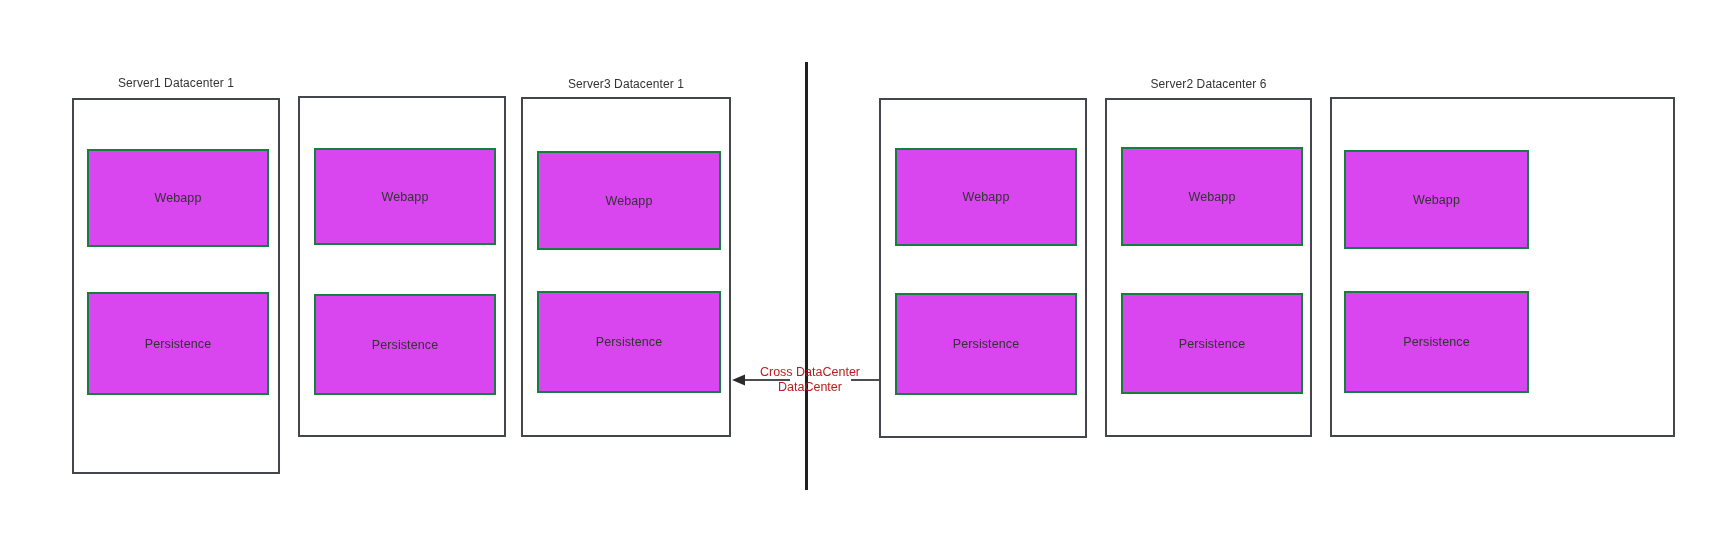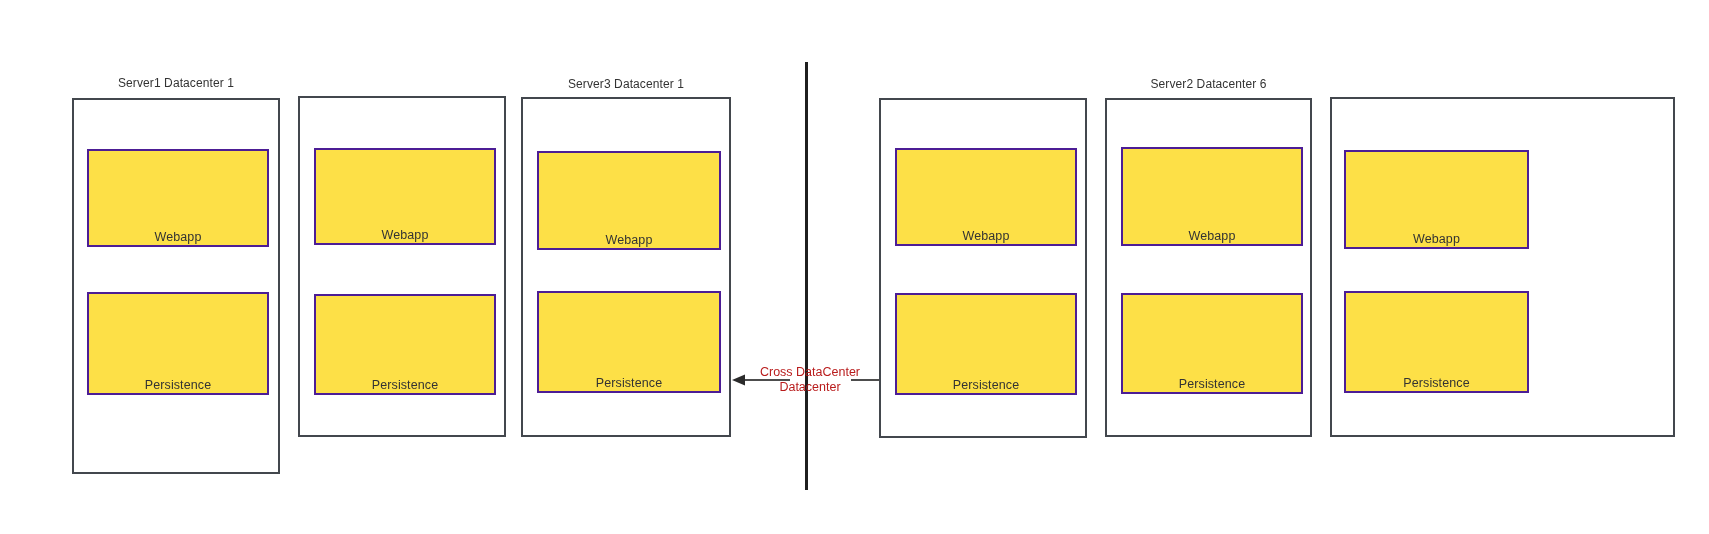--- a/index.html
+++ b/index.html
@@ -33,24 +33,24 @@
     font-size: 12px;
     line-height: 18px;
     color: #333333;
     white-space: nowrap;
     letter-spacing: 0.1px;
   }
   
   .component-box {
     position: absolute;
     box-sizing: border-box;
-    border: 2px solid #4c1d95;
-    background: #fde047;
+    border: 2px solid #15803d;
+    background: #d946ef;
     display: flex;
-    align-items: flex-end;
+    align-items: center;
     justify-content: center;
   }
   .component-label {
     font-size: 12.5px;
     line-height: 16px;
     color: #333333;
     text-align: center;
     white-space: nowrap;
     letter-spacing: 0.1px;
   }
@@ -114,21 +114,21 @@
     <path d="M 2 10 L 15 4.5 L 15 15.5 Z" fill="#2b2b2b"></path>
   </svg>
 
   <svg class="arrow-svg" style="left:849px; top:370px;" width="62" height="20" viewBox="0 0 62 20">
     <line x1="2" y1="10" x2="50" y2="10" stroke="#4d4d4d" stroke-width="2"></line>
     <path d="M 60 10 L 47 4.5 L 47 15.5 Z" fill="#2b2b2b"></path>
   </svg>
 
   <div class="replication-label" style="left:736px; top:365px; width:148px;">
     <div>Cross DataCenter</div>
-    <div>Datacenter</div>
+    <div>DataCenter</div>
   </div>
 
   <div class="server-box" style="left:879px; top:98px; width:208px; height:340px;">
     <div class="component-box" style="left:14px; top:48px; width:182px; height:98px;">
       <span class="component-label">Webapp</span>
     </div>
     <div class="component-box" style="left:14px; top:193px; width:182px; height:102px;">
       <span class="component-label">Persistence</span>
     </div>
   </div>

